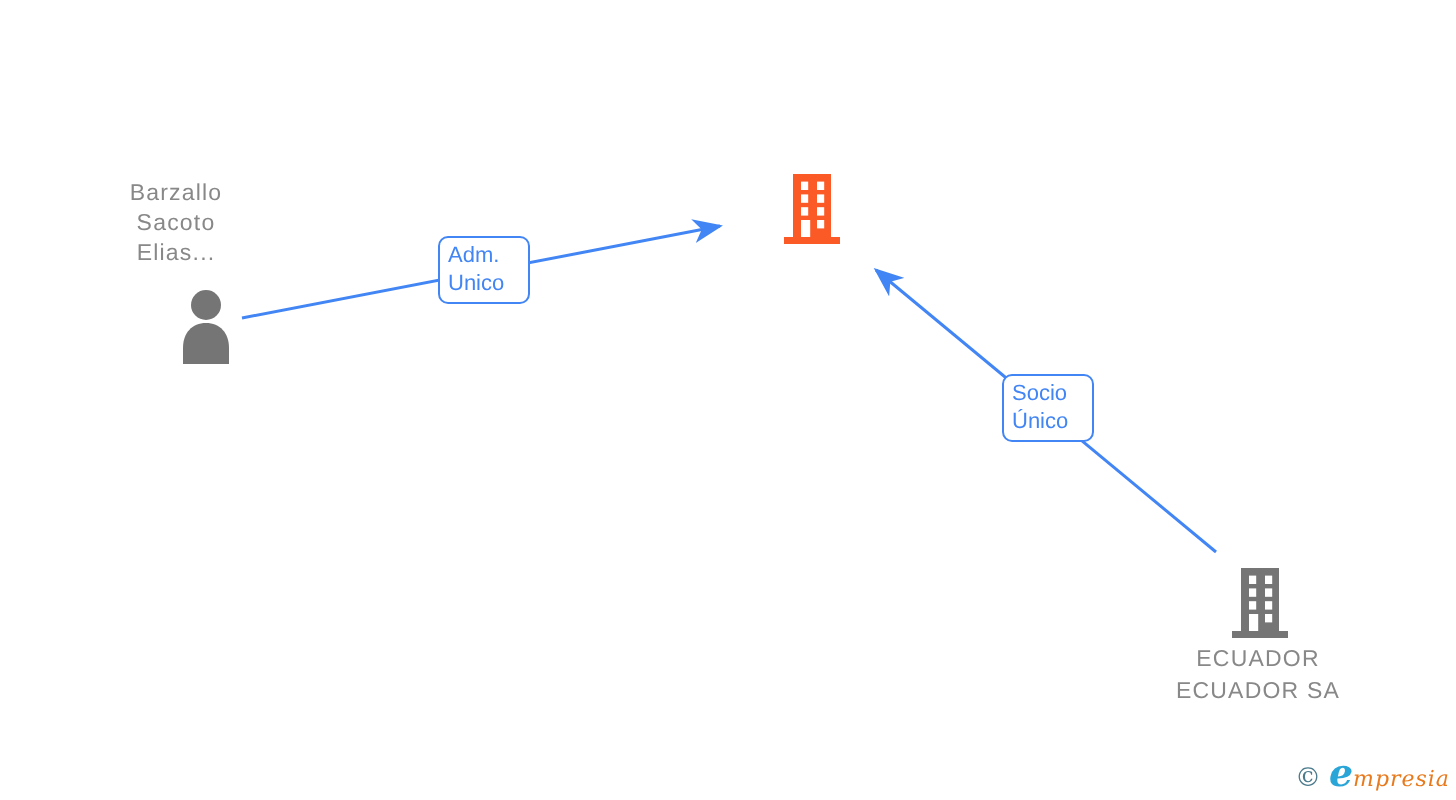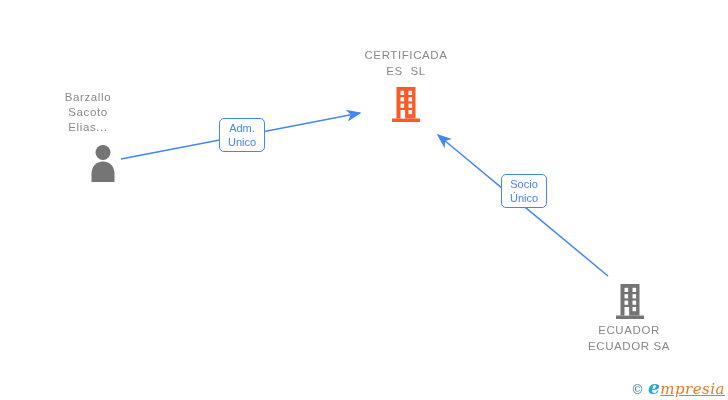--- a/index.html
+++ b/index.html
@@ -22,40 +22,39 @@
   .main-label     { left:357px; top:47px;  width:98px;  word-spacing:4px; }
   .related-label  { left:579px; top:322px; width:100px; }
 
   .person-icon-box  { left:87px;  top:144px; }
   .main-icon-box    { left:389px; top:86px;  }
   .related-icon-box { left:613px; top:283px; }
 
   .edge-label {
     position:absolute; box-sizing:border-box; width:46px;
     background:#ffffff; border:1.5px solid #4285f4; border-radius:5px;
-    color:#4285f4; font-size:11px; line-height:14px; text-align:center;
+    color:#4285f4; font-size:11px; line-height:14px; 
     padding:2px 4px;
   }
   .edge-label-adm   { left:219px; top:118px; }
-  .edge-label-socio { left:501px; top:174px; }
+  .edge-label-socio { left:501px; top:187px; }
 
   .logo {
     position:absolute; right:3px; bottom:3px;
     display:flex; align-items:baseline; cursor:pointer;
     font-family:"DejaVu Serif", serif;
   }
   .logo .copy   { color:#4a7a8c; font-size:13px; margin-right:4px; font-style:normal; }
   .logo .brand-e {
     color:#2aa5d8; font-size:19px; font-style:italic; font-weight:bold;
     line-height:1;
   }
   .logo .brand-rest {
-    color:#e87a1e; font-size:15px; font-style:italic; letter-spacing:0.5px;
+    color:#e87a1e; font-size:11px; font-style:italic; letter-spacing:0.5px;
     line-height:1;
-    text-decoration:underline;
   }
 </style>
 </head>
 <body>
 
 <div class="canvas">
 
   <svg class="edges" width="728" height="400" viewBox="0 0 728 400">
     <defs>
       <marker id="arrowhead" viewBox="0 0 10 8" refX="9" refY="4" markerWidth="10" markerHeight="8" orient="auto">
@@ -67,21 +66,20 @@
   </svg>
 
   <div class="node-label person-label">Barzallo Sacoto Elias...</div>
   <div class="icon person-icon-box">
     <svg width="32" height="38" viewBox="0 0 32 38">
       <circle cx="16" cy="8.5" r="7.5" fill="#757575"></circle>
       <path d="M16 17.5 C9 17.5 4.5 22.5 4.5 30 L4.5 38 L27.5 38 L27.5 30 C27.5 22.5 23 17.5 16 17.5 Z" fill="#757575"></path>
     </svg>
   </div>
 
-  <div class="node-label main-label">CERTIFICADA ES SL</div>
   <div class="icon main-icon-box">
     <svg width="34" height="37" viewBox="0 0 34 37">
       <rect x="3" y="32.5" width="28" height="3.5" fill="#fb5a26"></rect>
       <rect x="7.5" y="1" width="19" height="31.5" fill="#fb5a26"></rect>
       <rect x="11.5" y="4.8" width="3.6" height="4.2" fill="#ffffff"></rect>
       <rect x="19.5" y="4.8" width="3.6" height="4.2" fill="#ffffff"></rect>
       <rect x="11.5" y="11.2" width="3.6" height="4.2" fill="#ffffff"></rect>
       <rect x="19.5" y="11.2" width="3.6" height="4.2" fill="#ffffff"></rect>
       <rect x="11.5" y="17.6" width="3.6" height="4.2" fill="#ffffff"></rect>
       <rect x="19.5" y="17.6" width="3.6" height="4.2" fill="#ffffff"></rect>

